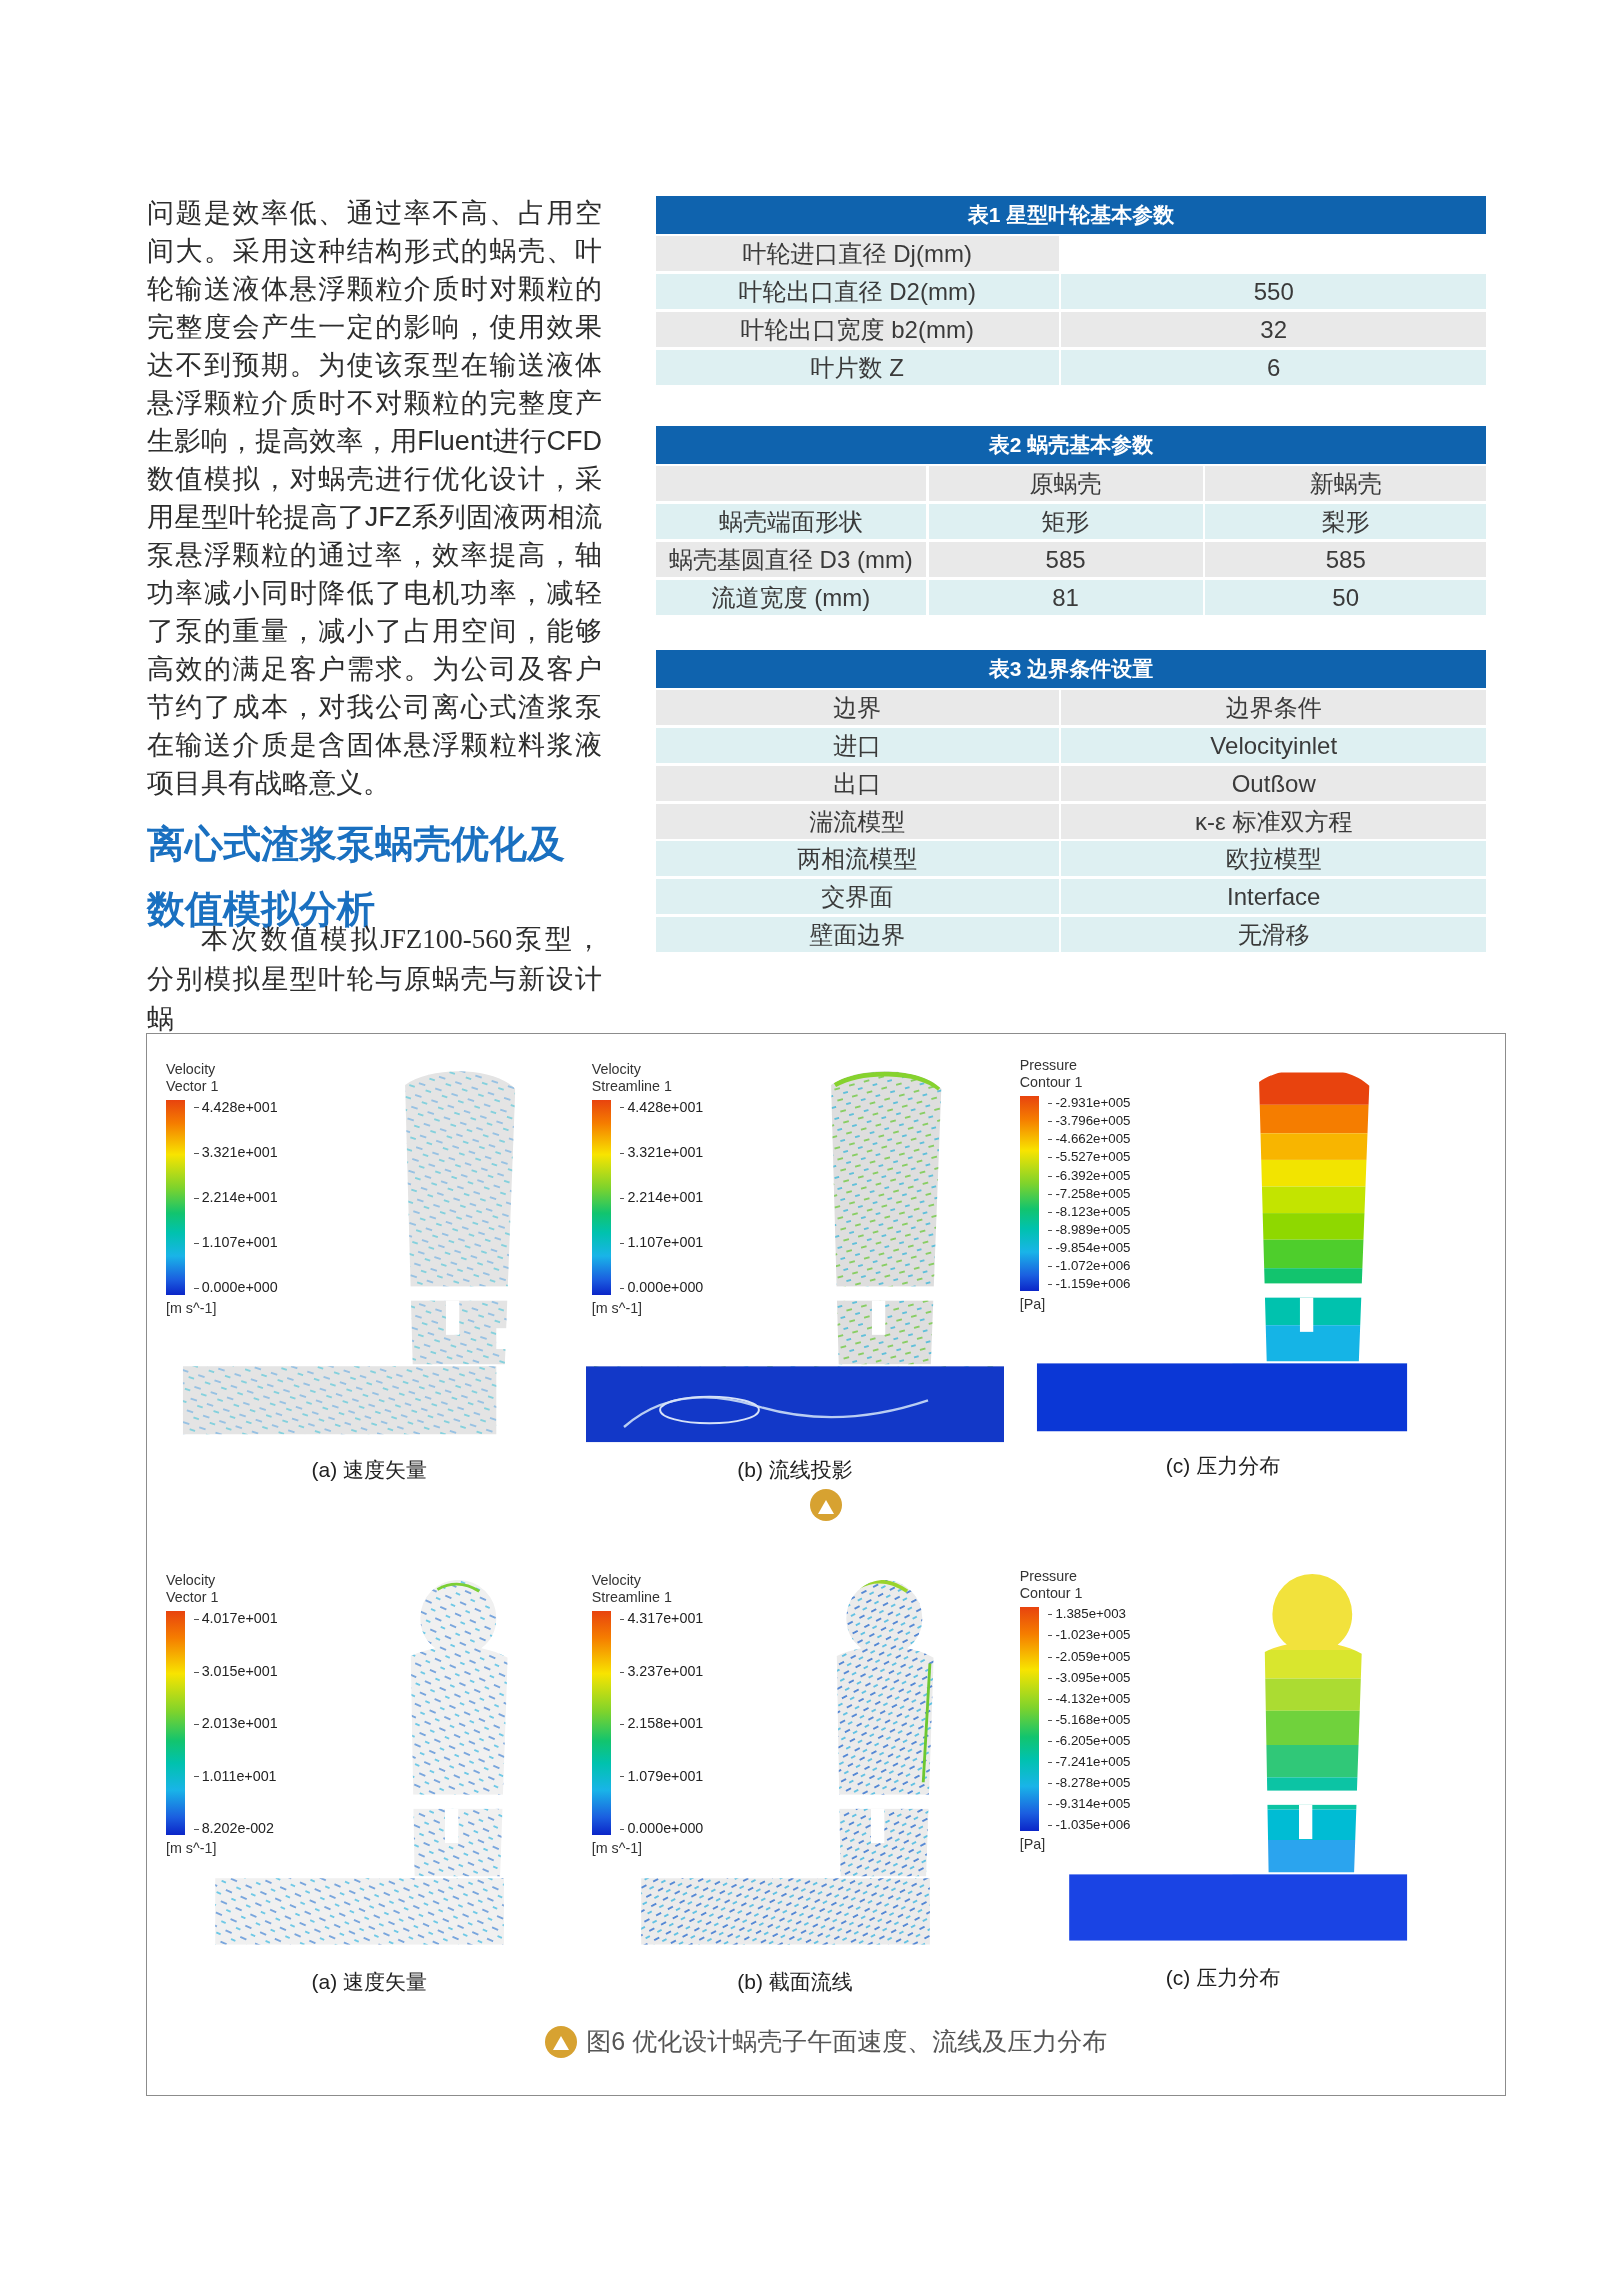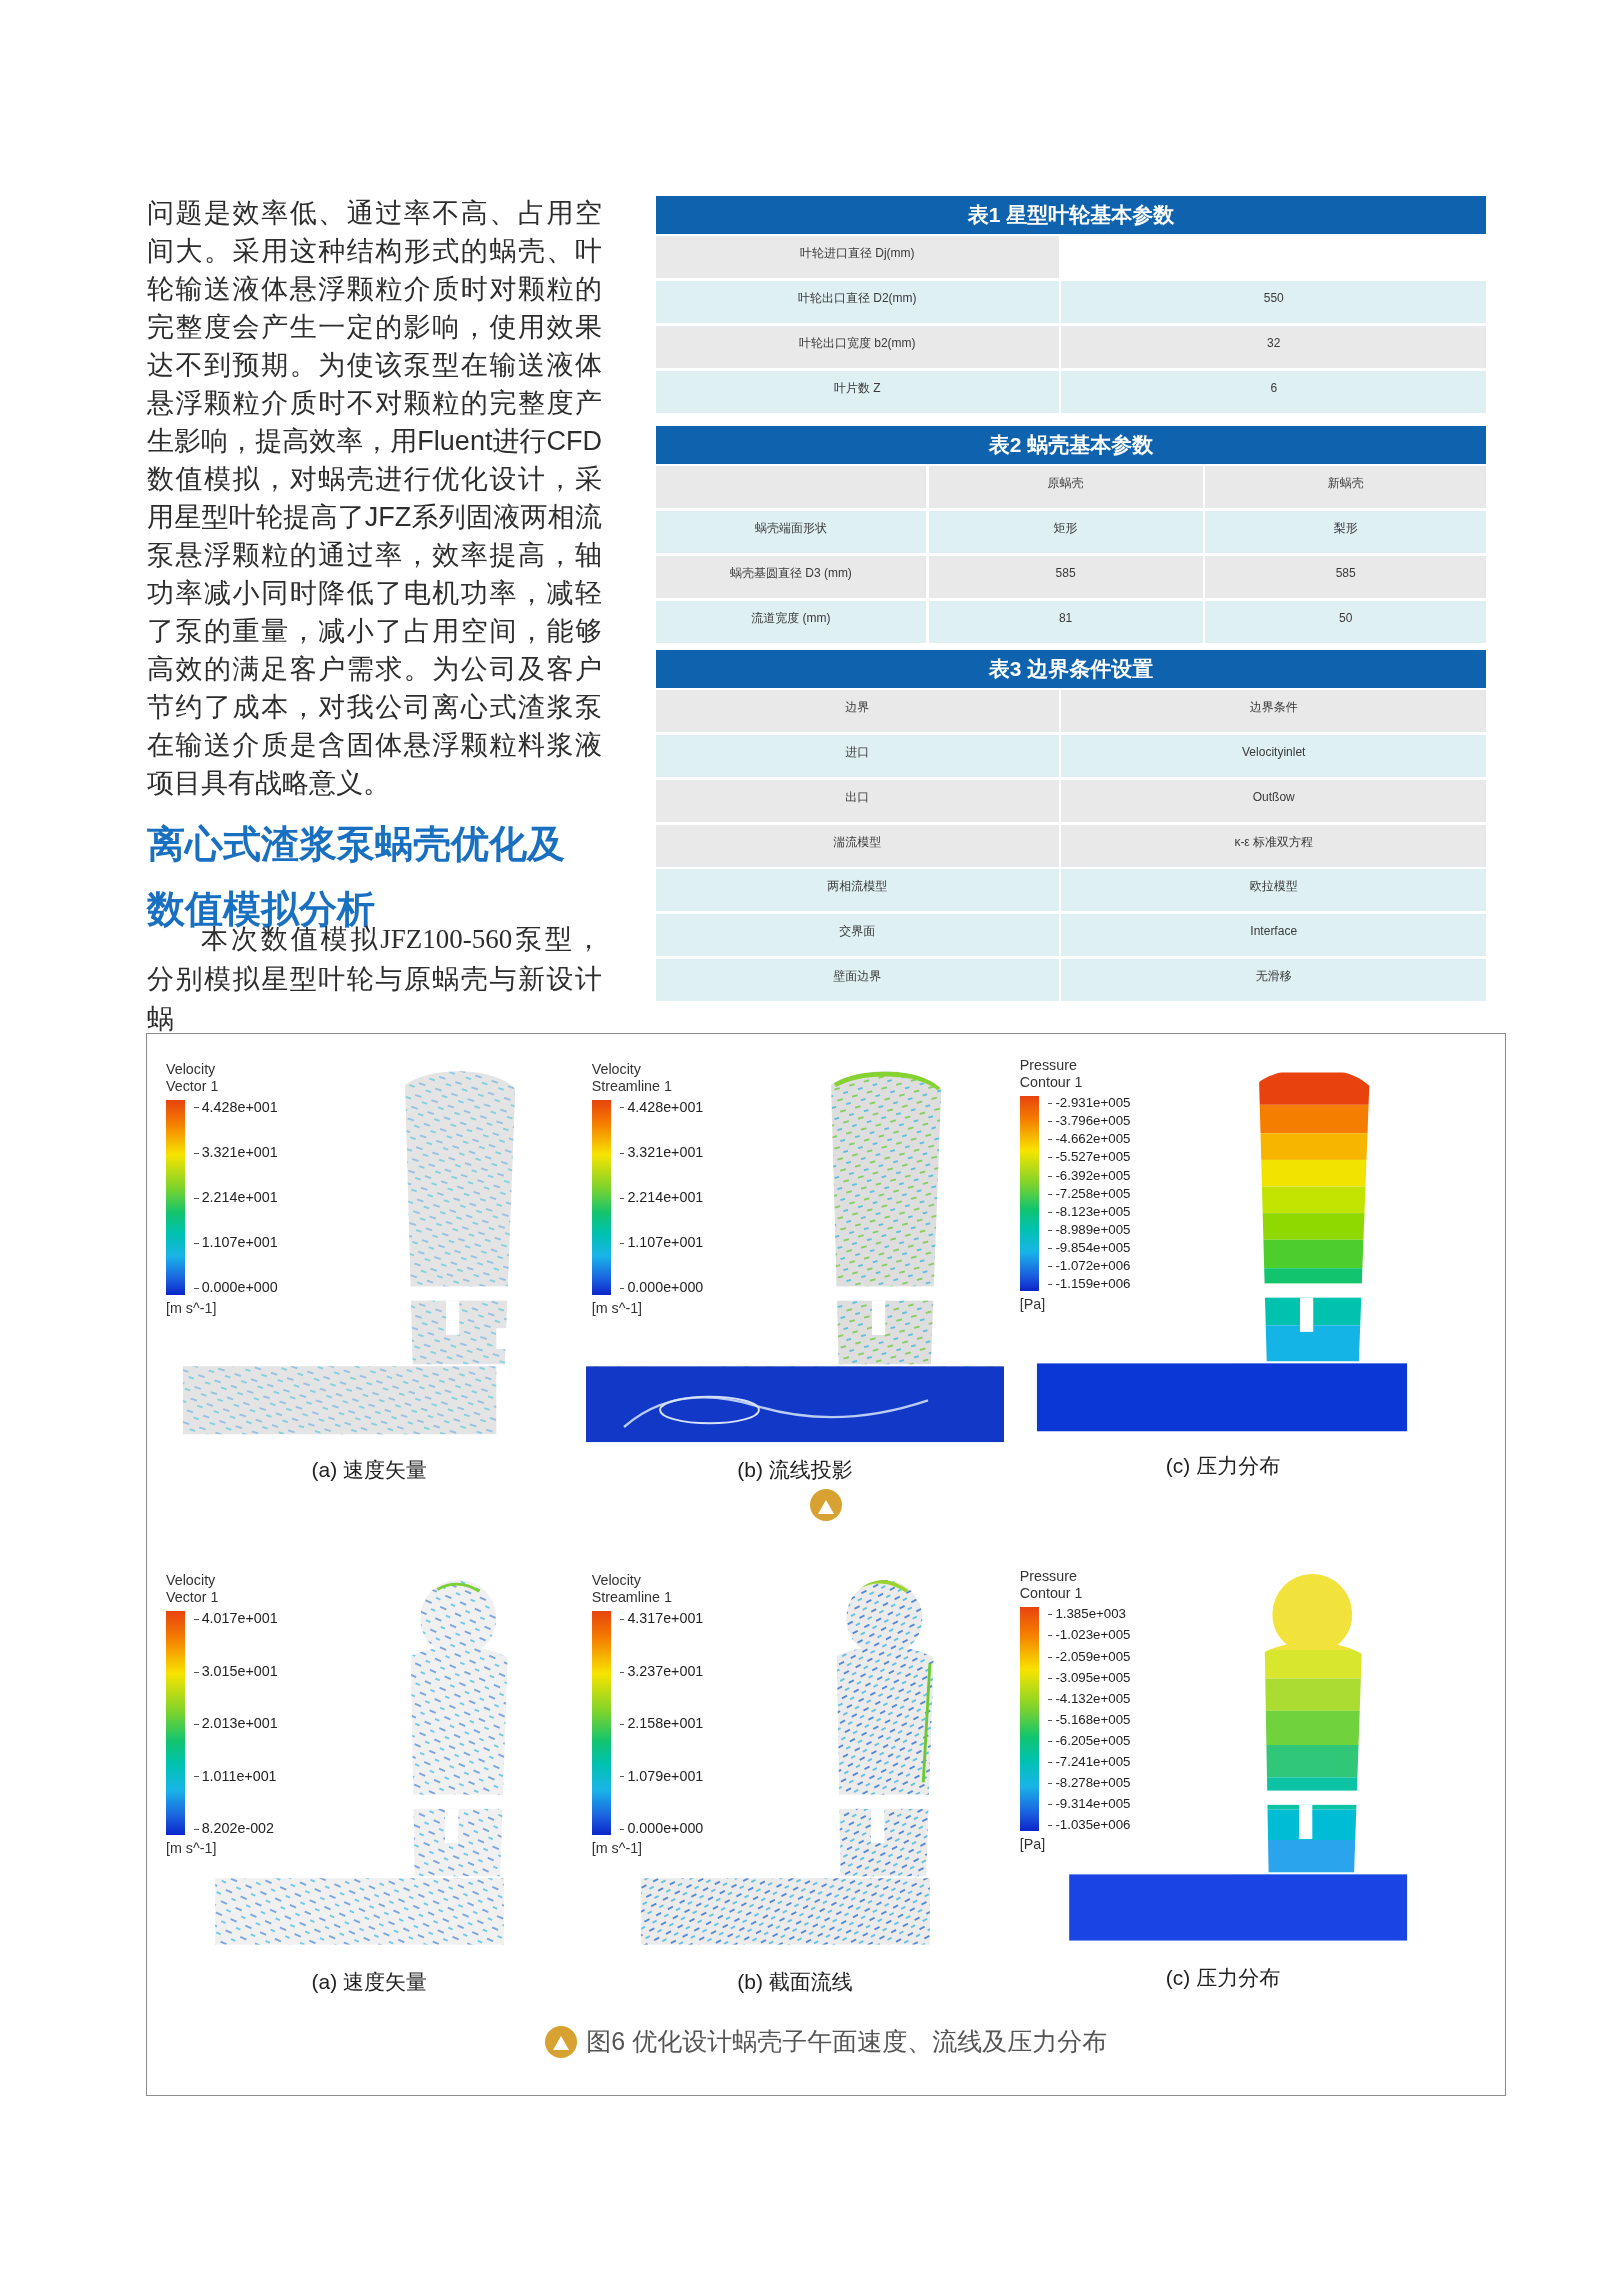--- a/index.html
+++ b/index.html
@@ -18,21 +18,21 @@
          font-size:27px;line-height:40px;color:#2d2d2d;text-align:justify;text-indent:2em;}
 
   
   .dtable{position:absolute;left:625px;width:830px;padding-left:31px;}
   .t1{top:196px;} .t2{top:426px;} .t3{top:650px;}
   .thead{height:38px;line-height:38px;background:#0f63ae;color:#ffffff;text-align:center;
          font-size:21px;font-weight:bold;margin-bottom:1.9px;}
   .trow{display:grid;column-gap:2.9px;margin-bottom:2.9px;}
   .t1 .trow,.t3 .trow{grid-template-columns:48.5% 1fr;}
   .t2 .trow{grid-template-columns:32.5% 33% 1fr;}
-  .tc{height:42px;line-height:35px;text-align:center;font-size:12px;color:#3a3a3a;
+  .tc{height:35px;line-height:35px;text-align:center;font-size:24px;color:#3a3a3a;
       background:#e9e9e9;overflow:hidden;white-space:nowrap;}
   .trow.alt .tc{background:#def0f2;}
 
   
   .figbox{position:absolute;left:146px;top:1033px;width:1360px;height:1063px;
           background:#fff;border:1.9px solid #8c8c8c;box-sizing:border-box;}
   .panel{position:absolute;width:418px;}
   .panel svg.cfd{display:block;width:418px;height:399px;}
   .p5a{left:13.3px;top:13.3px;} .p5b{left:439px;top:13.3px;} .p5c{left:867px;top:9.5px;}
   .p6a{left:13.3px;top:525px;} .p6b{left:439px;top:525px;} .p6c{left:867px;top:521px;}

